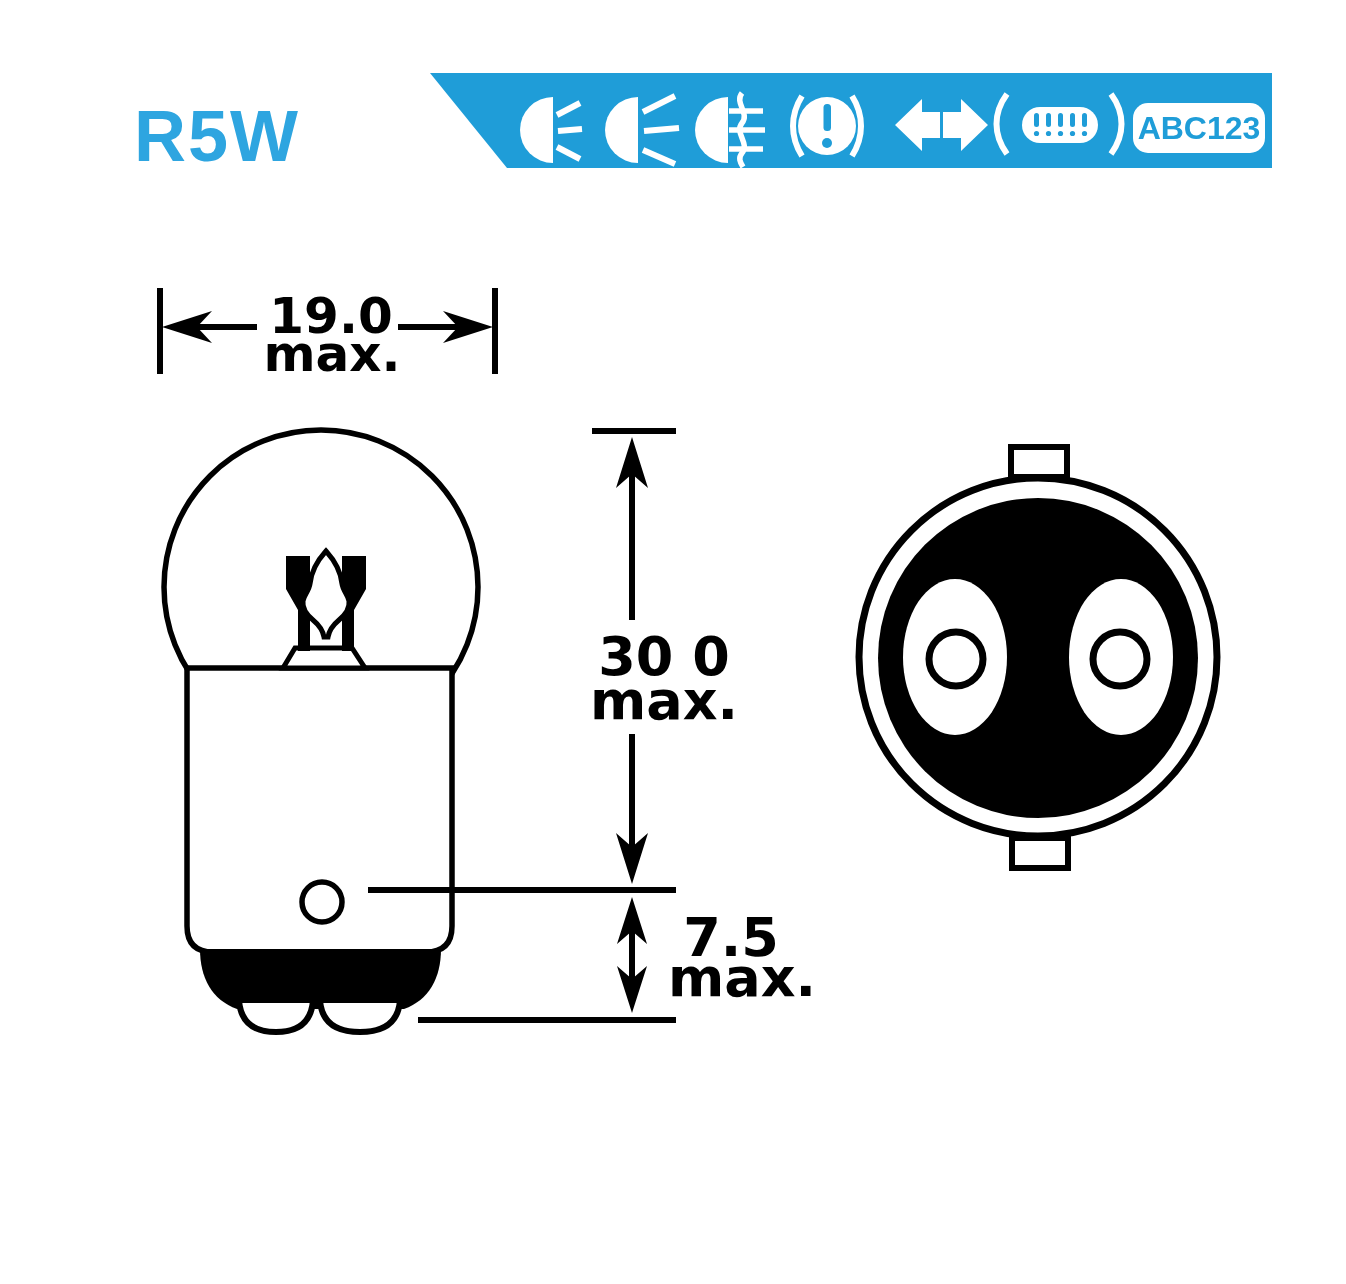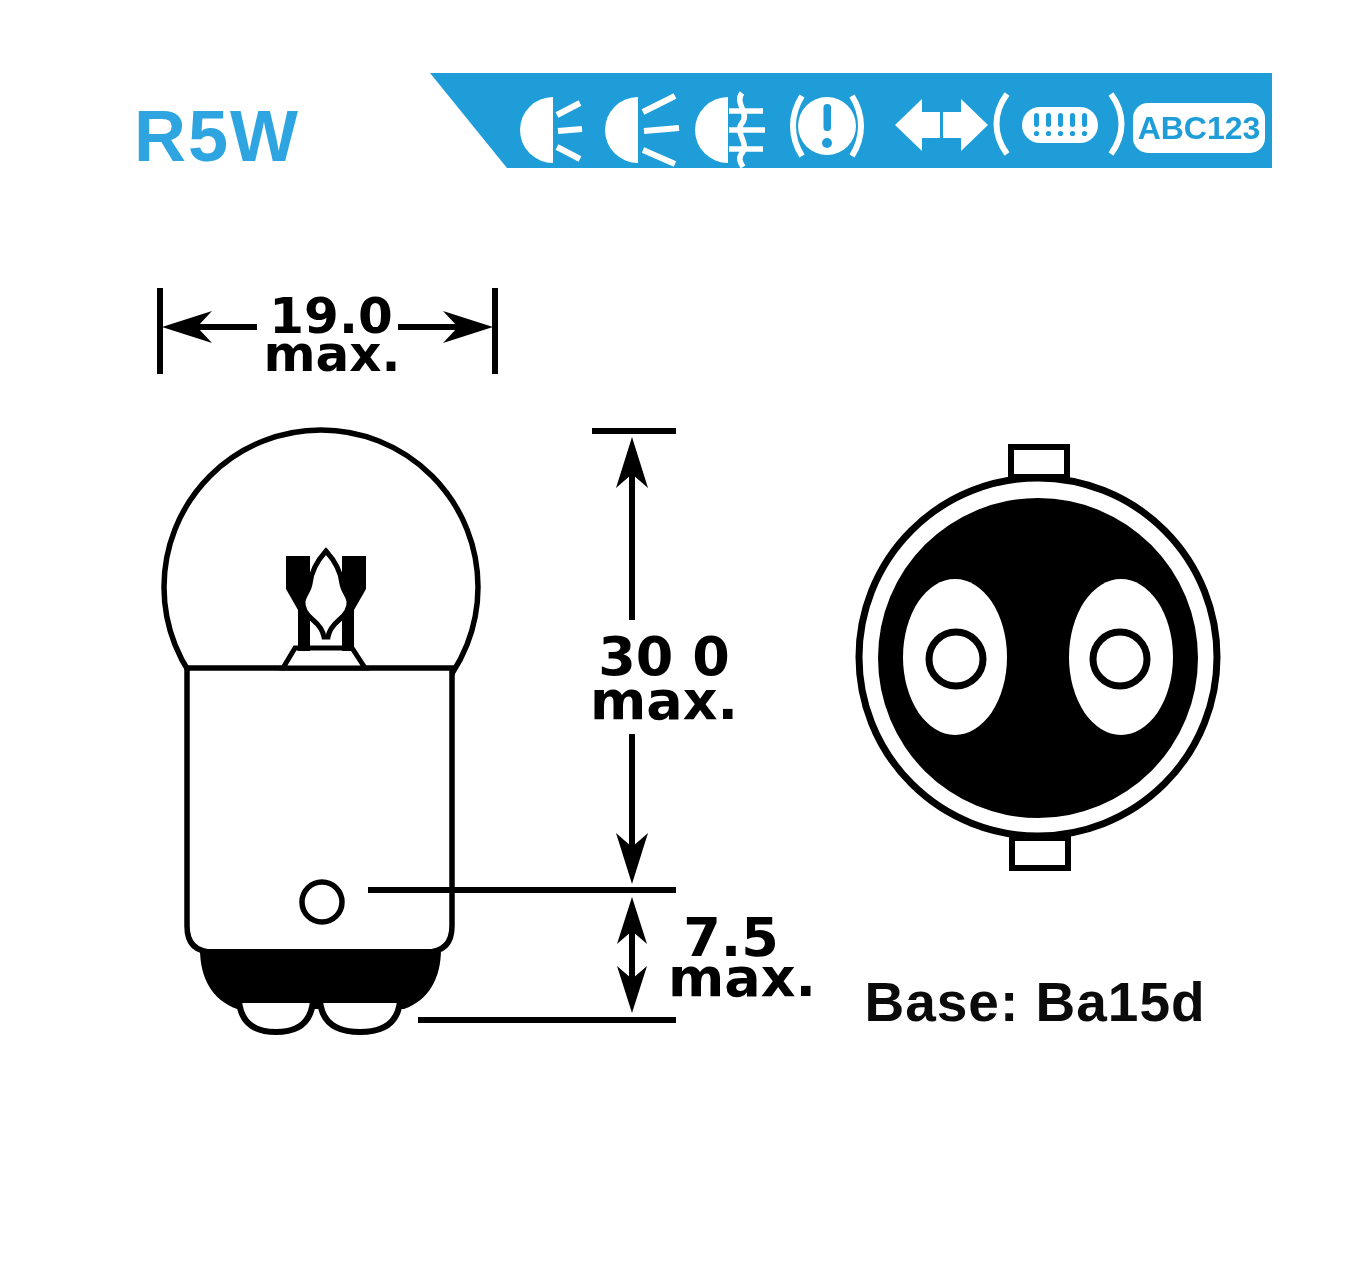--- a/index.html
+++ b/index.html
@@ -32,21 +32,20 @@
     fill:#1F9DD8;
   }
 </style>
 </head>
 <body>
 
 <div class="page">
 
   <div class="title">R5W</div>
 
-  <div class="base-label">Base: Ba15d</div>
 
   <svg class="scene" width="1346" height="1284" viewBox="0 0 1346 1284">
 
     <g>
       <polygon points="430,73 1272,73 1272,168 507,168" fill="#1F9DD8"></polygon>
 
       <g fill="#fff" stroke="none">
         <path d="M 553,97 A 33 33 0 0 0 553,163 Z"></path>
         <g stroke="#fff" stroke-width="6" fill="none">
           <line x1="557" y1="115" x2="580" y2="103"></line>

